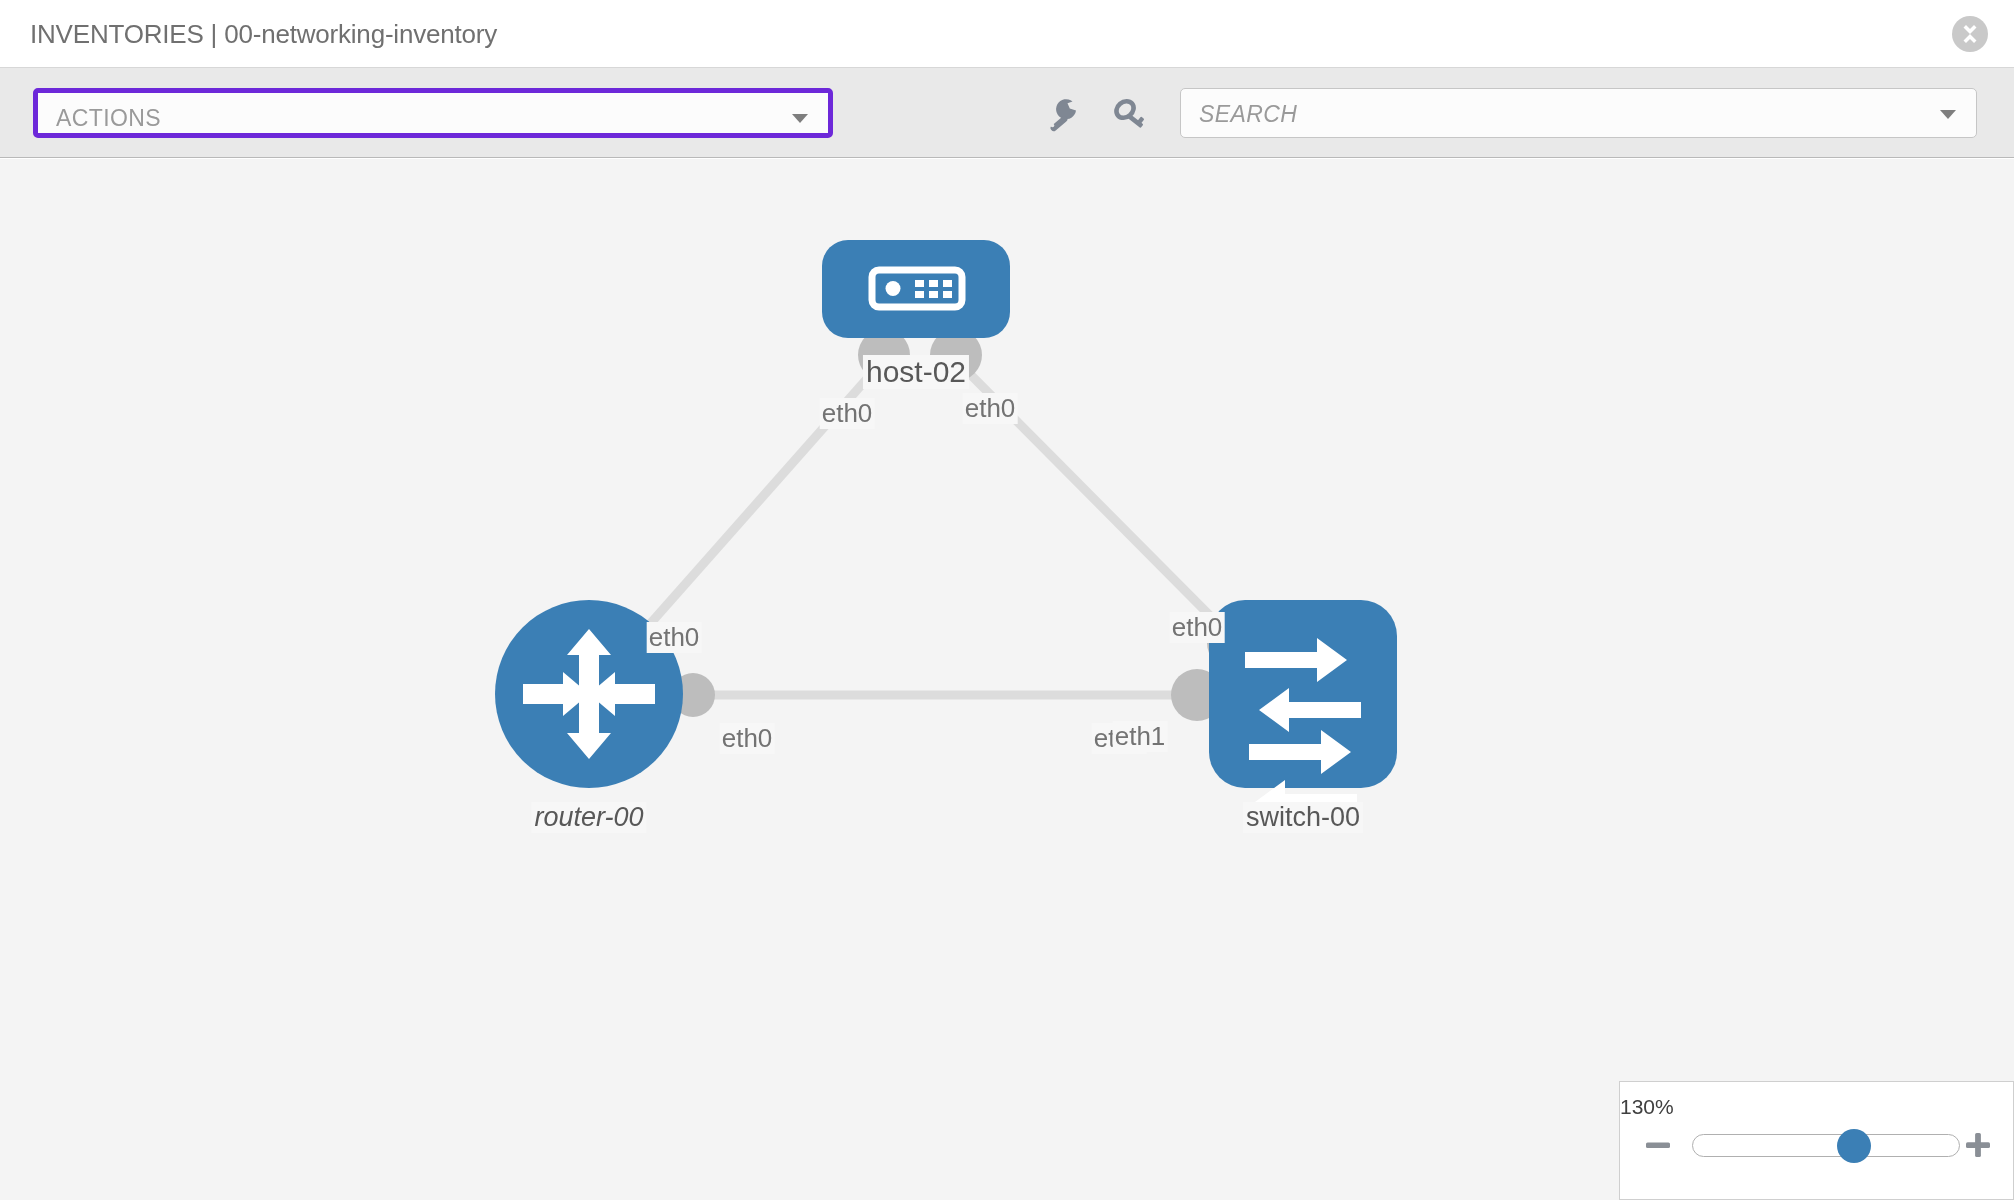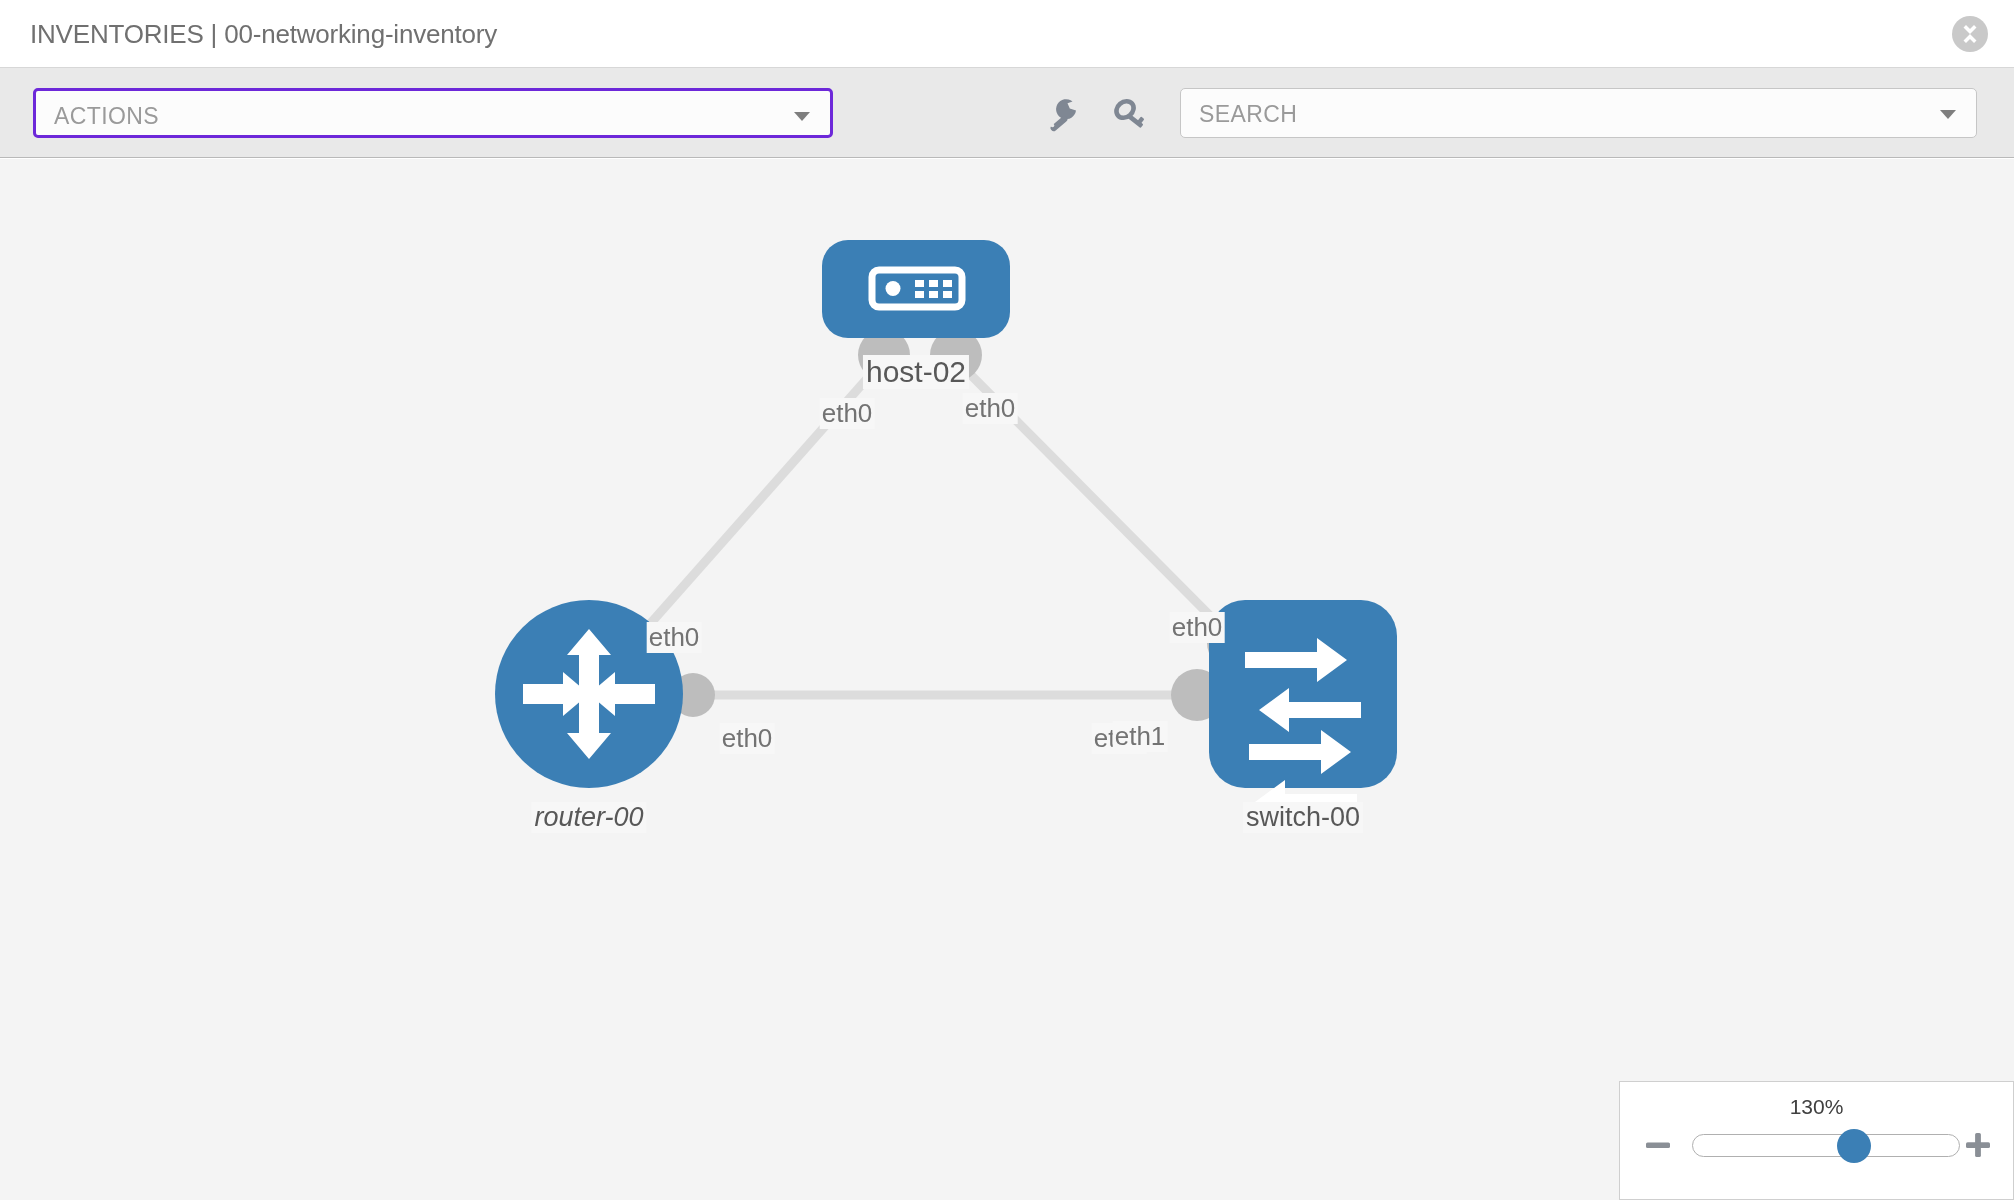--- a/index.html
+++ b/index.html
@@ -62,21 +62,21 @@
     border-bottom: 1px solid #b9b9b9;
   }
 
   .actions-select {
     position: absolute;
     left: 33px;
     top: 20px;
     width: 800px;
     height: 50px;
     background: #fcfcfc;
-    border: 3px solid #6d28d9;
+    border: 5px solid #6d28d9;
     border-radius: 5px;
     cursor: pointer;
   }
   .actions-label {
     position: absolute;
     left: 18px;
     top: 12px;
     font-size: 23px;
     color: #9a9a9a;
     letter-spacing: 0.4px;
@@ -112,20 +112,21 @@
     border-radius: 5px;
     cursor: text;
   }
   .search-placeholder {
     position: absolute;
     left: 18px;
     top: 12px;
     font-size: 23px;
     color: #9a9a9a;
     letter-spacing: 0.4px;
+    font-style: italic;
   }
 
   
   .canvas {
     position: absolute;
     left: 0; top: 159px;
     width: 2014px;
     height: 1041px;
     background: #f4f4f4;
     overflow: hidden;
@@ -169,21 +170,20 @@
     height: 119px;
     background: #ffffff;
     border: 1px solid #cfcfcf;
   }
 
   .zoom-value {
     position: absolute;
     top: 13px;
     left: 0;
     width: 100%;
-    text-align: center;
     font-size: 21px;
     color: #404040;
   }
 
   .zoom-minus, .zoom-plus {
     position: absolute;
     top: 48px;
     width: 30px;
     height: 30px;
     cursor: pointer;

